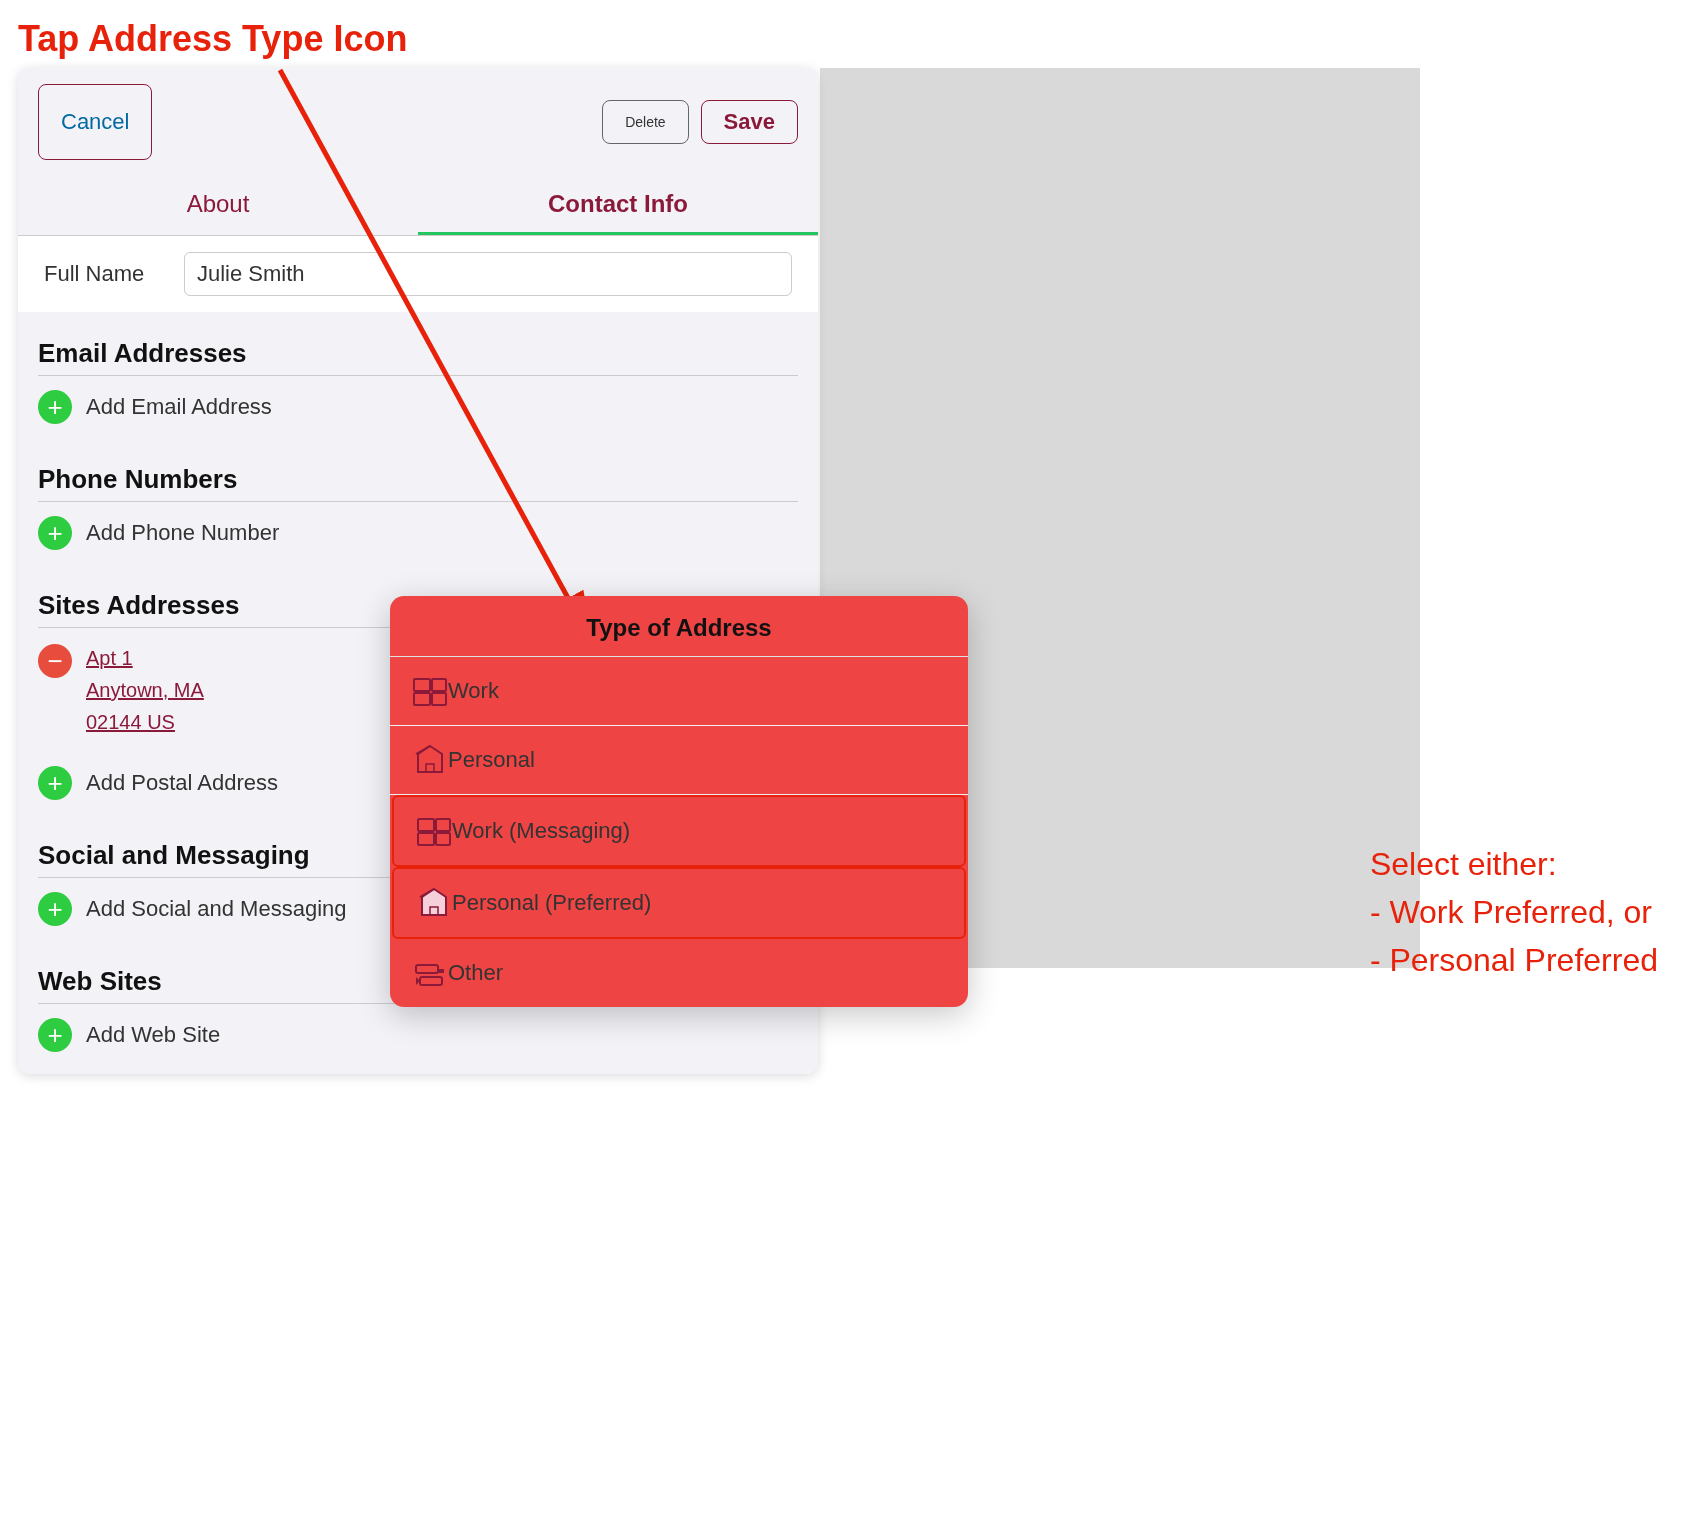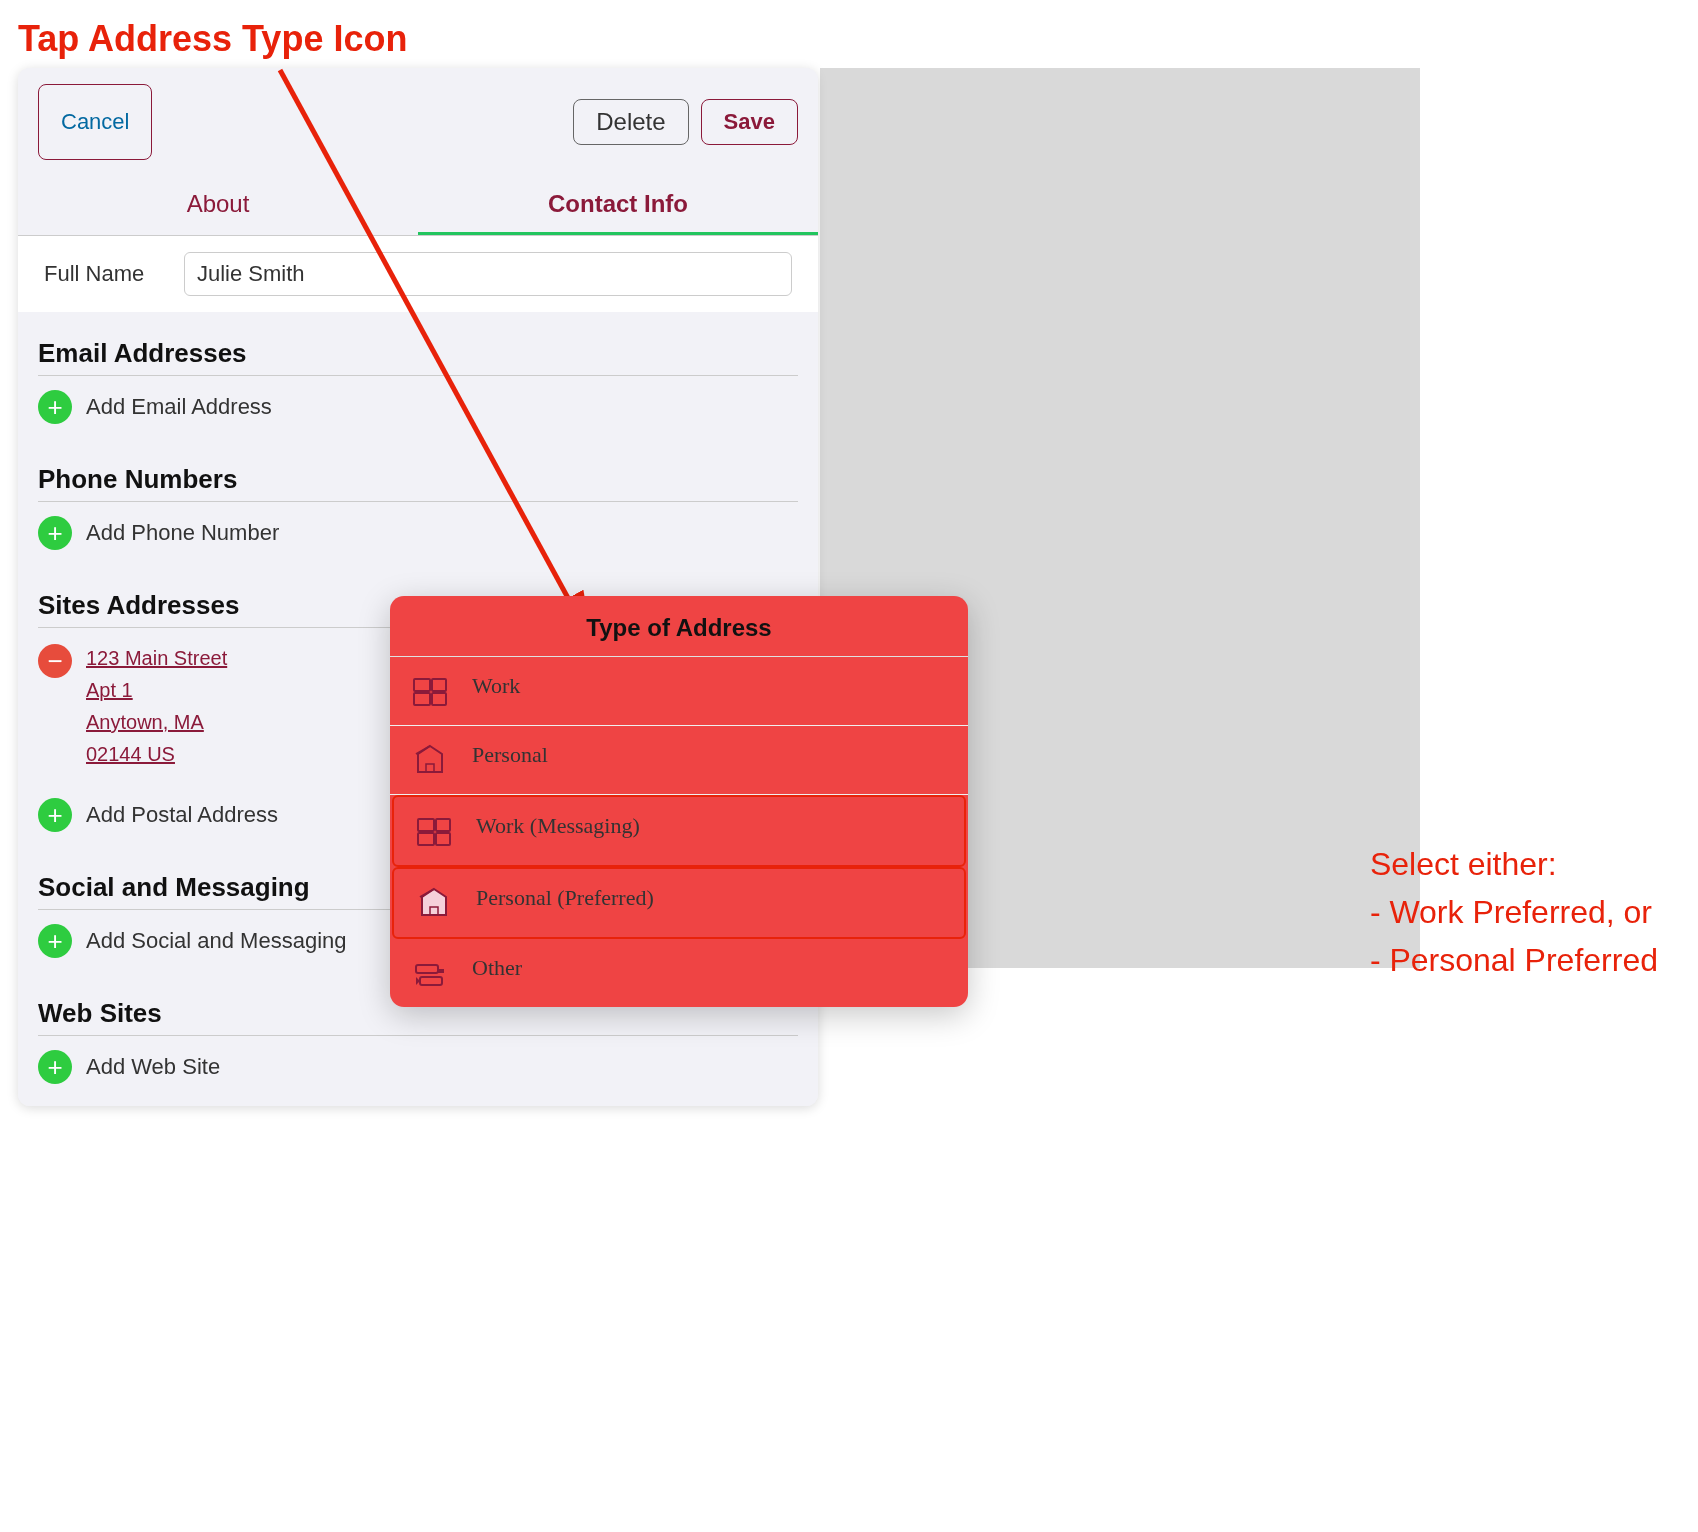--- a/index.html
+++ b/index.html
@@ -80,21 +80,21 @@
       font-size: 22px;
       cursor: pointer;
     }
 
     .btn-delete {
       background: transparent;
       border: 1.5px solid #666;
       color: #333;
       padding: 8px 22px;
       border-radius: 8px;
-      font-size: 24px;
+      font-size: 14px;
       cursor: pointer;
     }
 
     .btn-save {
       background: transparent;
       border: 1.5px solid #8b1a3a;
       color: #8b1a3a;
       padding: 8px 22px;
       border-radius: 8px;
       font-size: 22px;
@@ -293,26 +293,25 @@
       text-align: center;
       font-size: 24px;
       font-weight: 600;
       color: #111;
       padding: 18px 20px 14px;
       border-bottom: 1px solid #e0e0e0;
     }
 
     .dropdown-item {
       display: flex;
-      align-items: flex-start;
+      align-items: center;
       padding: 16px 22px;
-      gap: 24px;
+      gap: 0;
       cursor: pointer;
       border-bottom: 1px solid #f0f0f0;
-      font-family: Liberation Serif, serif;
     }
 
     .dropdown-item:last-child {
       border-bottom: none;
     }
 
     .dropdown-item-label {
       font-size: 22px;
       color: #333;
     }
@@ -409,21 +408,20 @@
     </div>
 
     <div class="section-gap"></div>
 
     <div class="section-header">Sites Addresses</div>
     <div class="section-divider"></div>
 
     <div class="address-entry">
       <div class="remove-icon">−</div>
       <div class="address-text">
-        <div class="address-line">123 Main Street</div>
         <div class="address-line">Apt 1</div>
         <div class="address-line">Anytown, MA</div>
         <div class="address-line">02144 US</div>
       </div>
       <div class="address-icons">
         <div class="address-type-icon">
 
           <svg class="icon-svg" viewBox="0 0 36 36" fill="none" xmlns="http://www.w3.org/2000/svg">
             <rect x="2" y="6" width="26" height="10" rx="2" stroke="#8b1a3a" stroke-width="2" fill="none"></rect>
             <polygon points="28,11 34,11 34,11 28,16" fill="#8b1a3a"></polygon>

